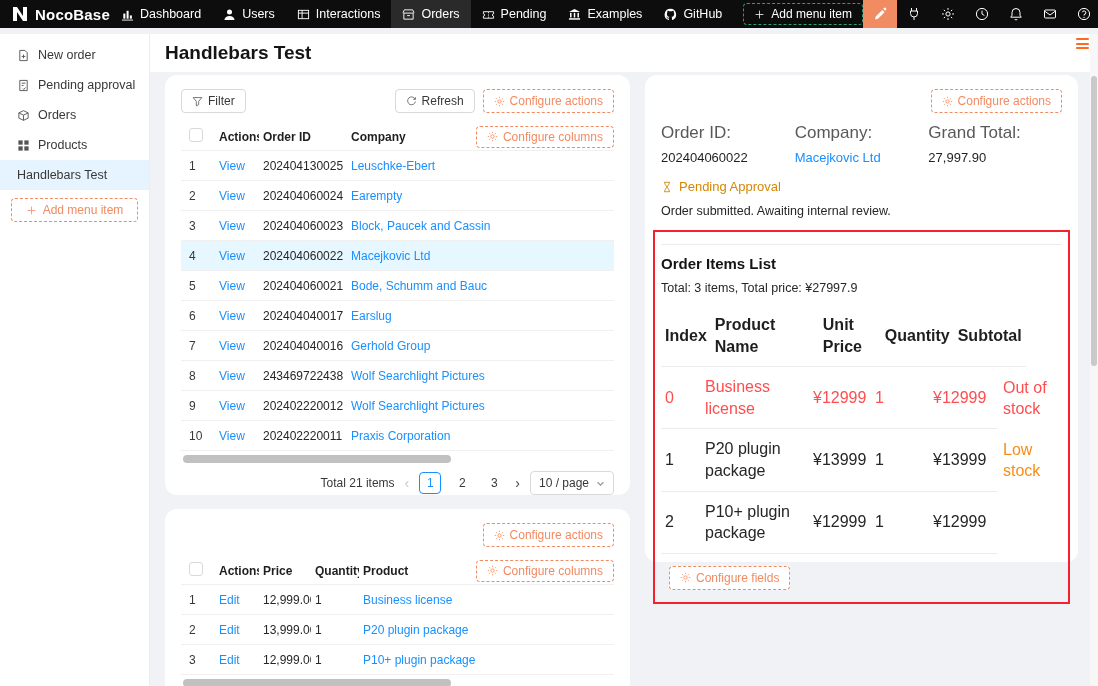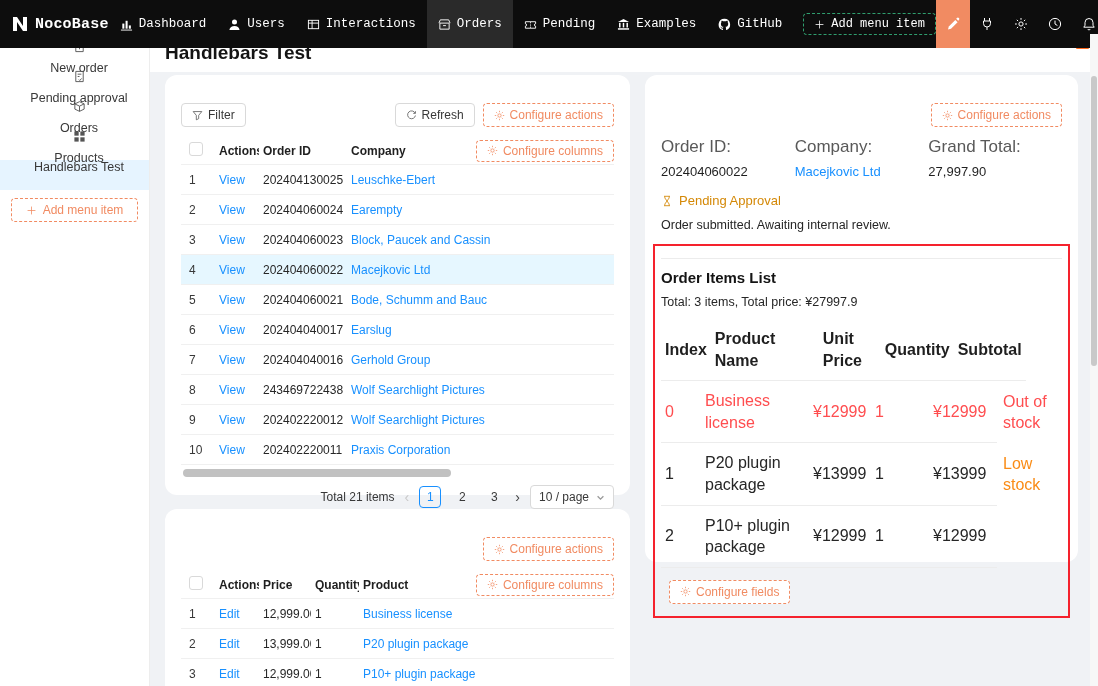--- a/index.html
+++ b/index.html
@@ -5,22 +5,22 @@
   * { box-sizing: border-box; }
   html,body { margin:0; padding:0; }
   body {
     width:1098px; height:686px; position:relative; overflow:hidden;
     background:#f0f2f5; color:#262626;
     font-family:"Liberation Sans", sans-serif; font-size:12.5px;
   }
   svg.ic { display:block; }
 
   
-  .topnav { position:absolute; top:0; left:0; right:0; height:48px; background:#0d0d0d;
-    display:flex; align-items:stretch; color:#fff; z-index:20;font-family:Liberation Mono, monospace; }
+  .topnav { position:absolute; top:0; left:0; right:0; height:28px; background:#0d0d0d;
+    display:flex; align-items:stretch; color:#fff; z-index:20; }
   .logo { width:150px; display:flex; align-items:center; gap:7px; padding-left:12px; cursor:pointer; }
   .logo-text { font-size:15px; font-weight:bold; letter-spacing:.2px; }
   .nav-items { display:flex; align-items:stretch;text-align:center; }
   .nav-item { display:flex; align-items:center; gap:6px; padding:0 11px; font-size:12.5px; cursor:pointer; white-space:nowrap; }
   .nav-item.active { background:#2a2a2a; }
   .nav-item svg.ic { width:13px; height:13px; }
   .nav-add { align-self:center; margin-left:10px; display:flex; align-items:center; gap:6px;
     height:22px; padding:0 10px; border:1px dashed #2f9e6e; border-radius:4px; font-size:12px;
     cursor:pointer; white-space:nowrap; }
   .nav-add svg.ic { width:11px; height:11px; }
@@ -32,35 +32,35 @@
 
   
   .designer-burger { position:absolute; top:38px; right:9px; width:13px; display:flex;
     flex-direction:column; gap:2.5px; cursor:pointer; z-index:15; }
   .designer-burger span { height:2px; background:#ff6a1e; border-radius:1px; }
 
   
   .sidebar { position:absolute; top:34px; left:0; bottom:0; width:150px; background:#fff;
     border-right:1px solid #ededed; z-index:10; padding-top:6px; }
   .side-item { height:30px; display:flex; align-items:center; gap:8px; padding:0 8px 0 17px;
-    font-size:12.5px; color:#383838; cursor:pointer; white-space:nowrap;flex-direction:column; }
+    font-size:12.5px; color:#383838; cursor:pointer; white-space:nowrap; }
   .side-item svg.ic { width:13px; height:13px; color:#555; flex:none; }
   .side-item.active { background:#e6f4ff; }
   .side-add { margin:8px 11px 0; height:24px; border:1px dashed #f18b62; color:#f18b62;
     border-radius:4px; display:flex; align-items:center; justify-content:center; gap:6px;
     font-size:12px; cursor:pointer; background:#fff; }
   .side-add svg.ic { width:11px; height:11px; }
 
   
   .page-header { position:absolute; left:150px; top:34px; right:0; height:38px; background:#fff;
     display:flex; align-items:center; padding-left:15px; }
   .page-title { margin:0; font-size:19px; font-weight:bold; color:#141414; }
 
   
-  .card { position:absolute; background:#fff; border-radius:12px; padding:28px 16px; }
+  .card { position:absolute; background:#fff; border-radius:12px; padding:14px 16px; }
   #card-orders   { left:165px; top:75px;  width:465px; height:420px; }
   #card-products { left:165px; top:509px; width:465px; height:196px; }
   #card-detail   { left:645px; top:75px;  width:433px; height:487px; }
 
   .toolbar { display:flex; align-items:center; gap:8px; margin-bottom:10px; }
   .spacer { flex:1; }
   .btn { display:inline-flex; align-items:center; gap:5px; height:24px; padding:0 10px;
     border:1px solid #d9d9d9; border-radius:4px; background:#fff; font-size:12px; color:#383838;
     cursor:pointer; font-family:inherit; }
   .btn svg.ic { width:11px; height:11px; color:#555; }

